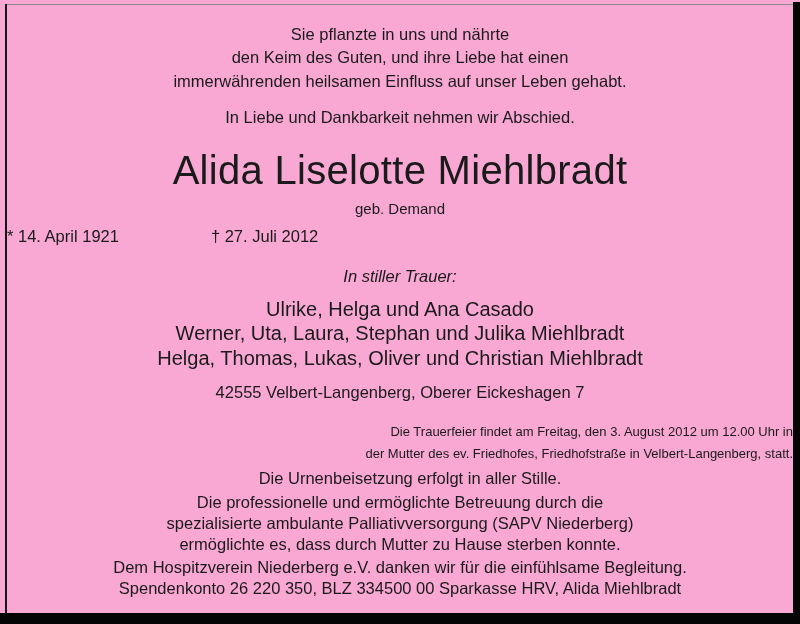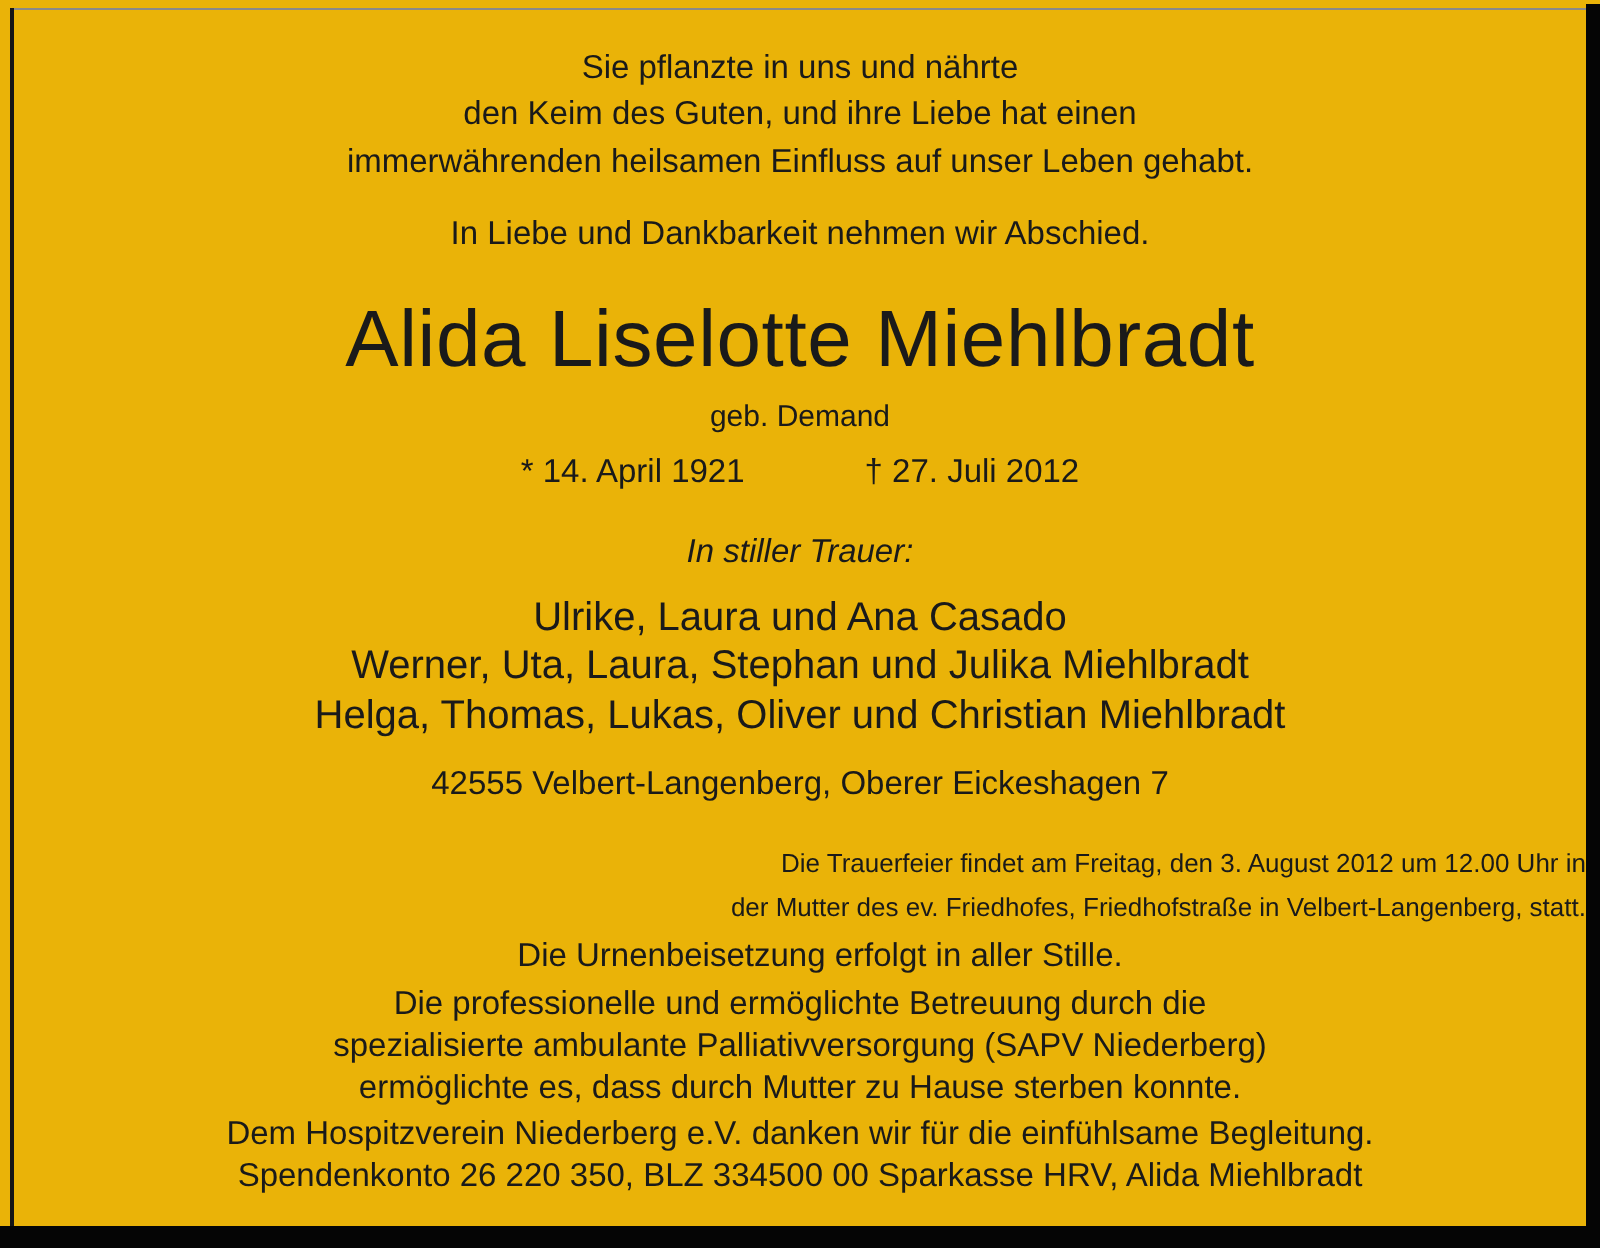--- a/index.html
+++ b/index.html
@@ -4,21 +4,21 @@
 <style>
   html, body {
     margin: 0;
     padding: 0;
     background: #ffffff;
   }
   .page {
     position: relative;
     width: 800px;
     height: 624px;
-    background: #eab308;
+    background: #f9a8d4;
     overflow: hidden;
     font-family: "Liberation Sans", "DejaVu Sans", sans-serif;
     color: #1a1a1a;
   }
   
   .edge { position: absolute; }
   .edge-top    { left: 5px; right: 0; top: 4px; height: 1px; background: #8a8a8a; }
   .edge-left   { left: 5px; top: 4px; bottom: 11px; width: 2px; background: #161616; }
   .edge-right  { right: 0; top: 2px; bottom: 0; width: 7px; background: #050505; }
   .edge-bottom { left: 0; right: 0; bottom: 0; height: 11px; background: #050505; }
@@ -48,22 +48,21 @@
   .maiden {
     margin-top: 7px;
     font-size: 15px;
     line-height: 21px;
   }
   .dates {
     margin-top: 6px;
     font-size: 16.5px;
     line-height: 23px;
     display: flex;
-    justify-content: center;
-    gap: 60px;
+    gap: 92px;
   }
   .heading {
     margin-top: 17px;
     font-size: 16.5px;
     line-height: 23px;
     font-style: italic;
   }
   .mourners {
     margin-top: 9px;
     font-size: 20px;
@@ -121,21 +120,21 @@
     <div class="maiden">geb. Demand</div>
 
     <div class="dates">
       <span>* 14. April 1921</span>
       <span>† 27. Juli 2012</span>
     </div>
 
     <div class="heading">In stiller Trauer:</div>
 
     <div class="mourners">
-      <div>Ulrike, Laura und Ana Casado</div>
+      <div>Ulrike, Helga und Ana Casado</div>
       <div>Werner, Uta, Laura, Stephan und Julika Miehlbradt</div>
       <div>Helga, Thomas, Lukas, Oliver und Christian Miehlbradt</div>
     </div>
 
     <div class="address">42555 Velbert-Langenberg, Oberer Eickeshagen 7</div>
 
     <div class="funeral">
       <div>Die Trauerfeier findet am Freitag, den 3. August 2012 um 12.00 Uhr in</div>
       <div>der Mutter des ev. Friedhofes, Friedhofstraße in Velbert-Langenberg, statt.</div>
     </div>

